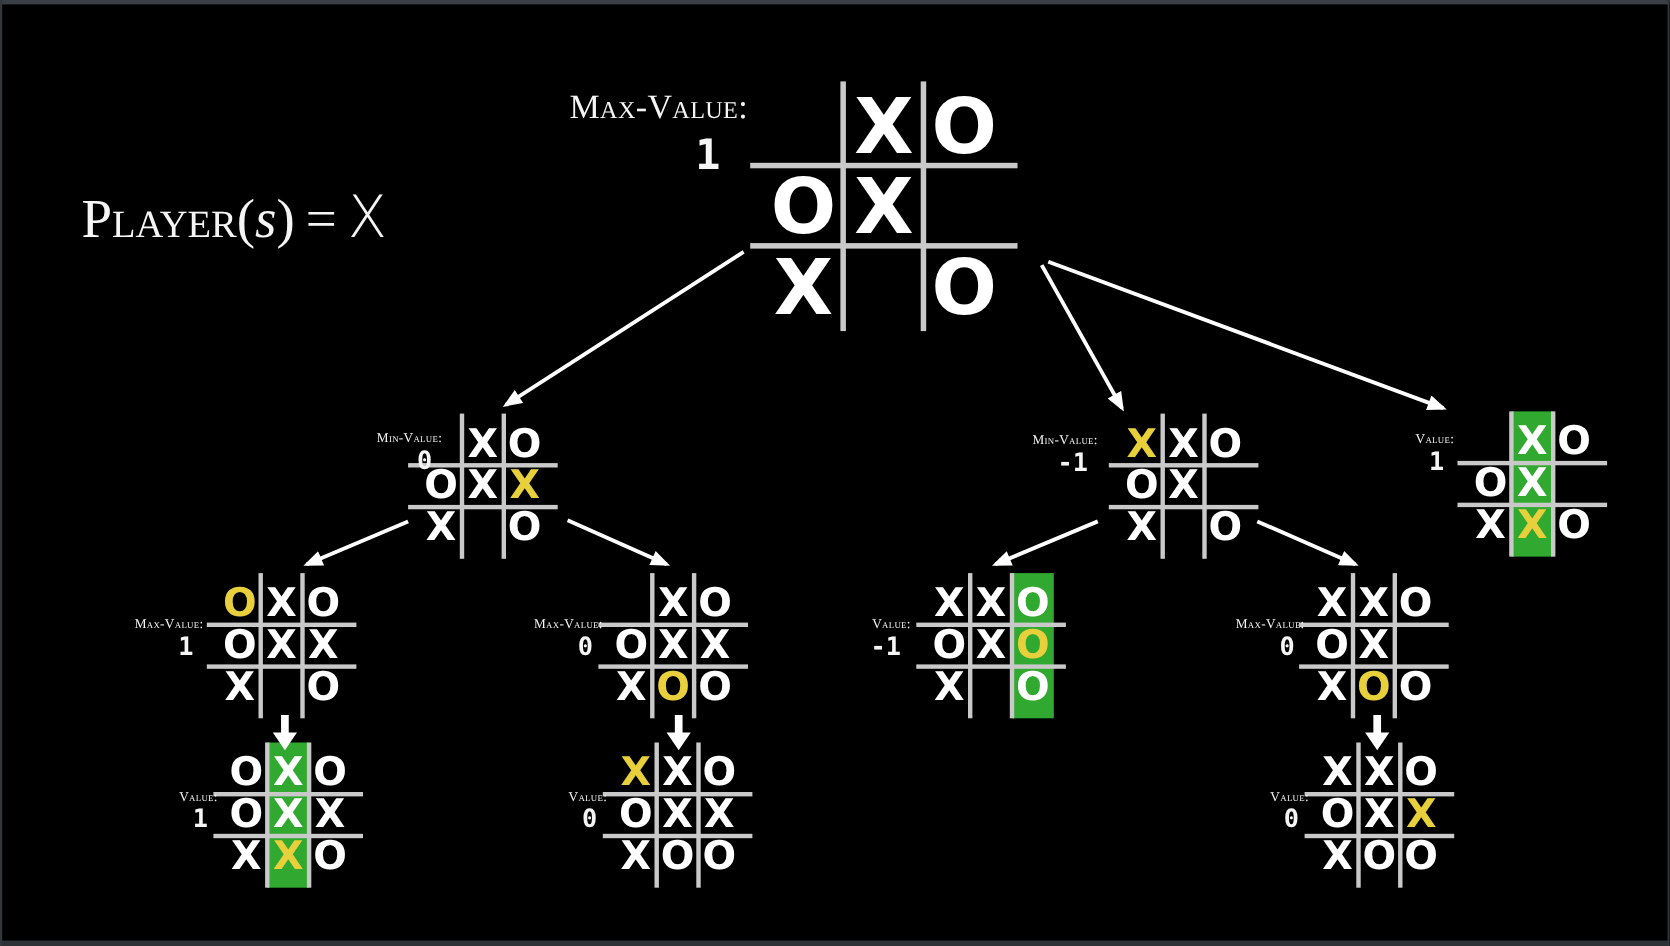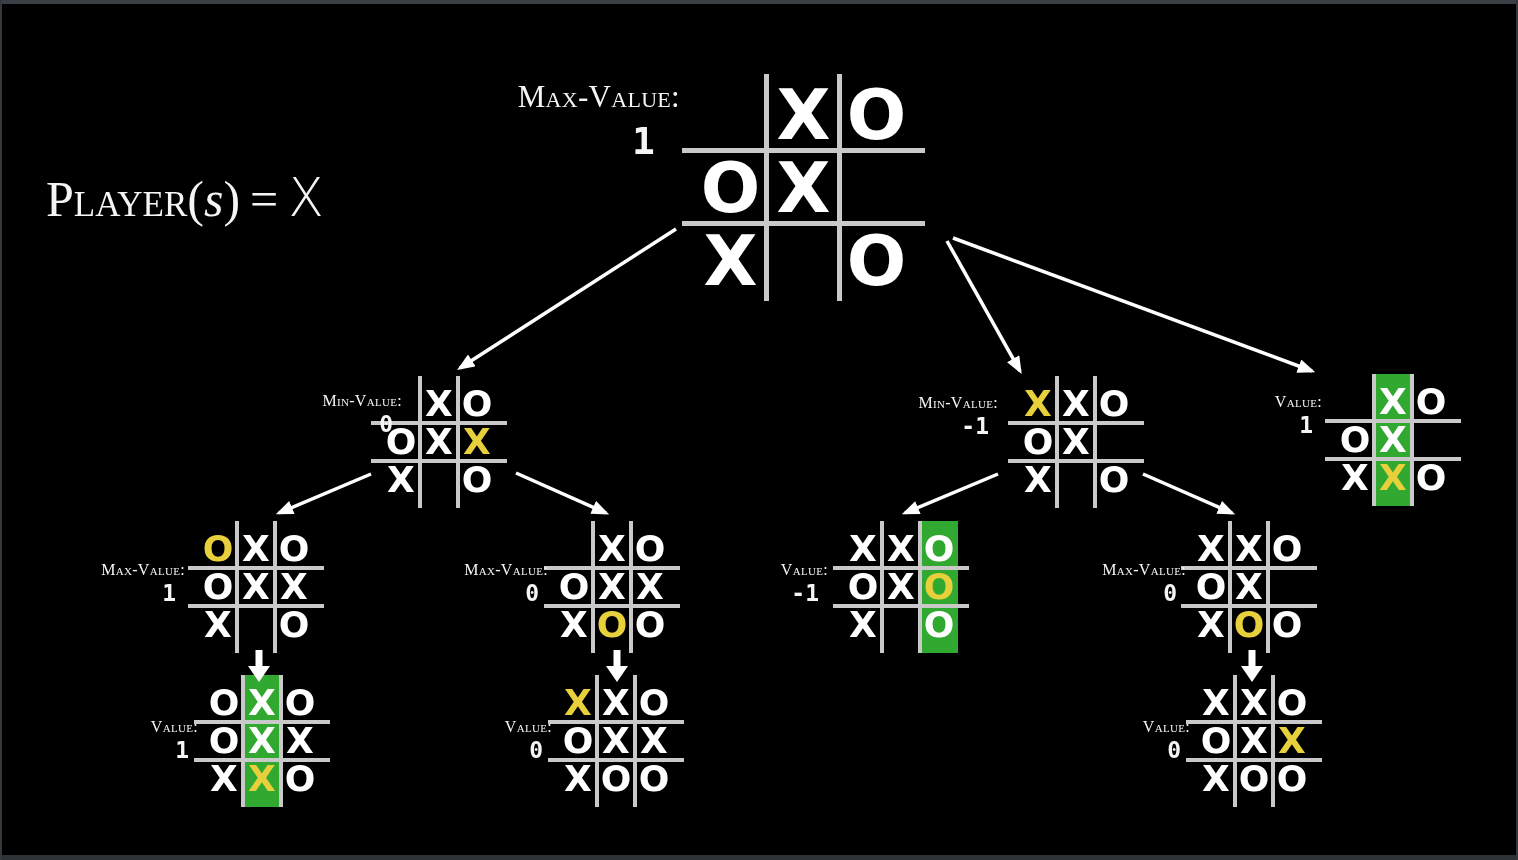--- a/index.html
+++ b/index.html
@@ -7,28 +7,28 @@
          font-family:"Liberation Serif",serif;}
   
   .frame{position:absolute;background:#3a3f46;z-index:50;}
   .frame.top{left:0;top:0;width:100%;height:4px;}
   .frame.bottom{left:0;bottom:0;width:100%;height:5px;background:#2d3237;}
   .frame.left{left:0;top:0;width:2px;height:100%;background:#33383e;}
   .frame.right{right:0;top:0;width:2px;height:100%;background:#33383e;}
 
   
   #formula{position:absolute;left:46px;top:168px;color:#f5f5f5;font-size:50px;white-space:nowrap;}
-  #formula .sc{font-variant:small-caps;}
+  #formula .sc{font-variant:small-caps;margin-left:28px;}
   #formula .it{font-style:italic;}
   #formula .thin{font-family:"DejaVu Sans",sans-serif;font-weight:300;font-size:52px;transform:scaleY(1.02);display:inline-block;}
   #formula .eq{padding:0 10px;}
 
   
   .nlabel{position:absolute;width:170px;text-align:right;color:#f5f5f5;z-index:5;}
-  .nlabel .lname{font-variant:small-caps;font-size:16px;letter-spacing:.3px;line-height:1.1;}
+  .nlabel .lname{font-variant:small-caps;font-size:12px;letter-spacing:.3px;line-height:1.1;}
   .nlabel .lvalue{font-family:"DejaVu Sans Mono",monospace;font-weight:bold;font-size:23px;
                   padding-right:9px;margin-top:3px;line-height:1;}
   .nlabel.big{width:270px;}
   .nlabel.big .lname{font-size:31px;}
   .nlabel.big .lvalue{font-size:38px;padding-right:25px;margin-top:8px;}
 
   
   .board{position:absolute;width:114px;height:114px;z-index:4;}
   .board .cells{position:absolute;inset:0;display:grid;
                 grid-template-columns:repeat(3,1fr);grid-template-rows:repeat(3,1fr);z-index:3;}

